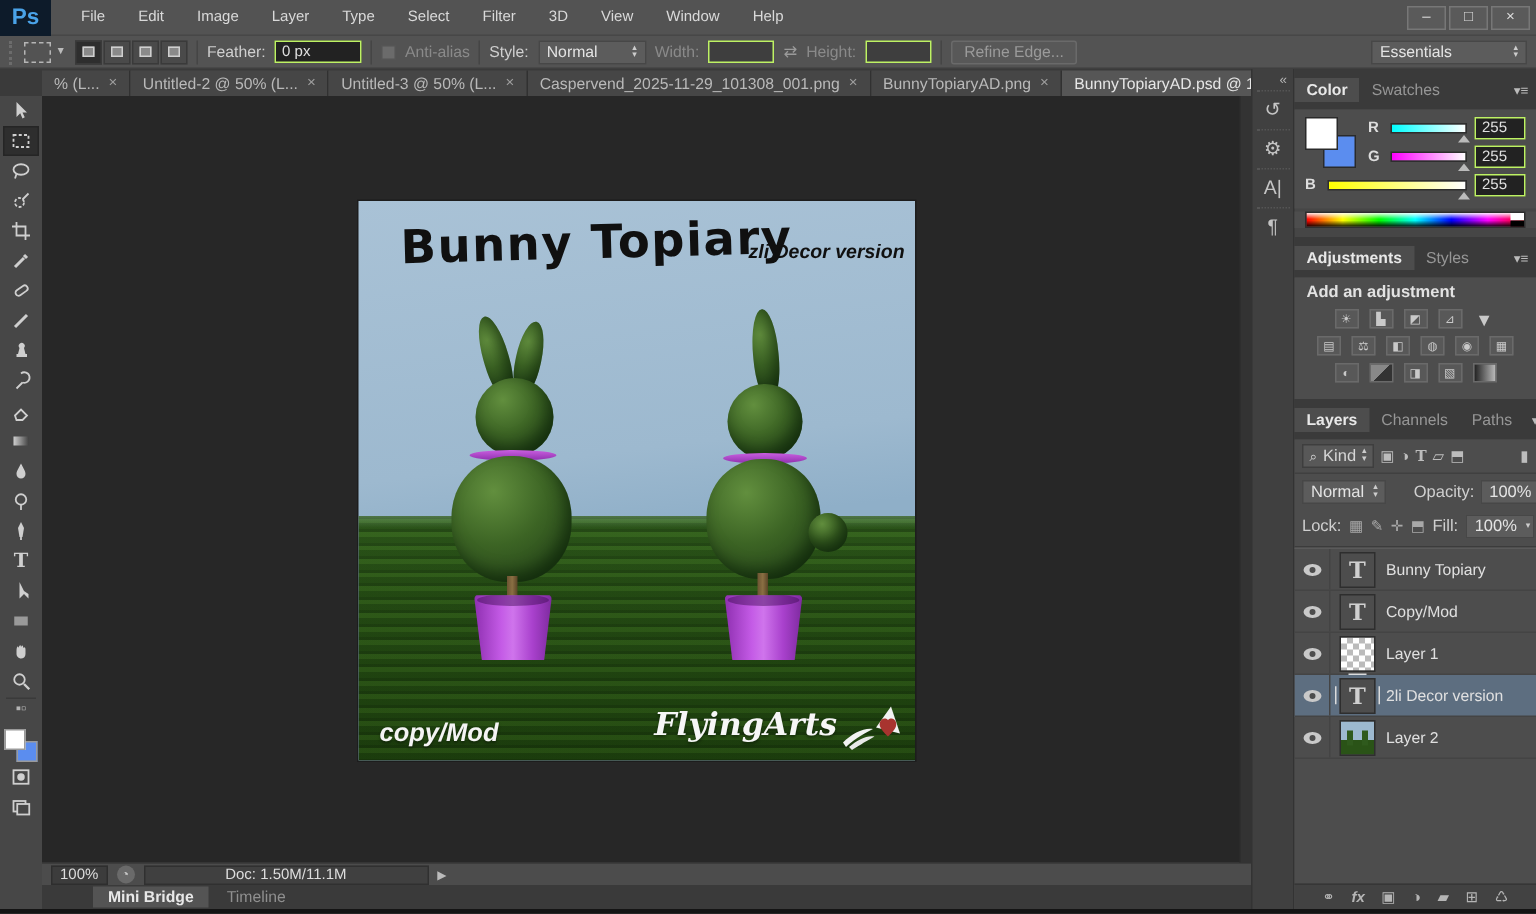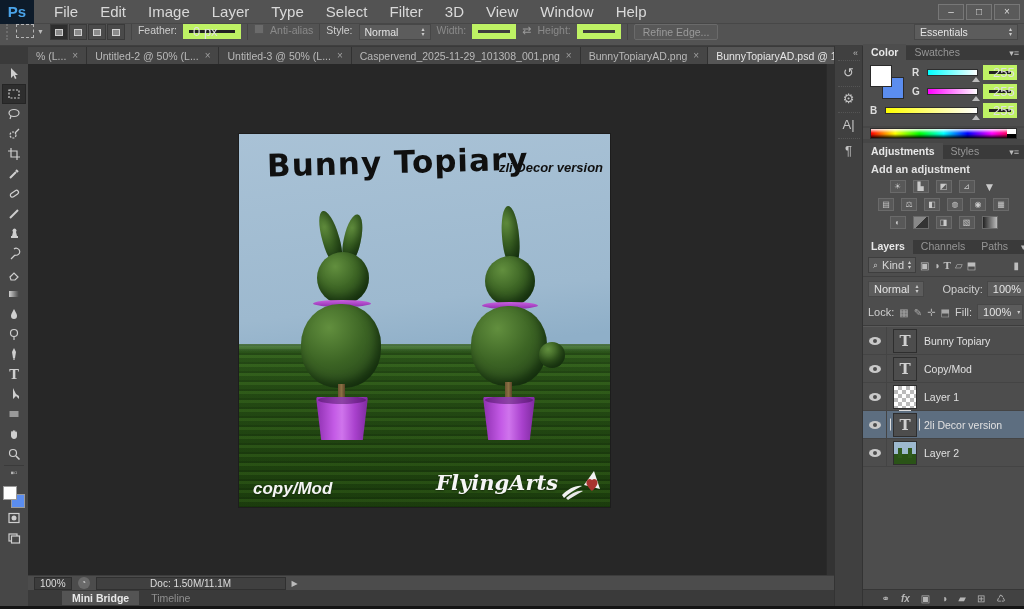--- a/index.html
+++ b/index.html
@@ -4,37 +4,37 @@
 <style>
   * { margin:0; padding:0; box-sizing:border-box; }
   html,body { background:#1a1a1a; }
   body { font-family:"Liberation Sans", sans-serif; }
   .app { width:1024px; height:609px; display:flex; flex-direction:column; background:#535353; overflow:hidden; position:relative; color:#d6d6d6; font-size:11px; }
 
   
   .menubar { height:24px; background:#535353; display:flex; align-items:center; border-bottom:1px solid #474747; }
   .ps-logo { width:34px; height:24px; background:#0d1b2a; color:#4aa3e8; font-weight:bold; font-size:15px; display:flex; align-items:center; justify-content:center; }
   .menus { display:flex; gap:2px; margin-left:10px; flex:1; }
-  .menu-item { padding:3px 10px; color:#d9d9d9; font-size:15px; cursor:default; }
+  .menu-item { padding:3px 10px; color:#d9d9d9; font-size:10px; cursor:default; }
   .win-controls { display:flex; gap:2px; margin-right:4px; }
   .win-btn { width:26px; height:16px; background:#5a5a5a; border:1px solid #777; color:#ddd; font-size:10px; line-height:14px; text-align:center; }
 
   
-  .optionsbar { height:22px; background:#535353; border-bottom:1px solid #3f3f3f; display:flex; align-items:flex-start; gap:6px; padding:0 6px; font-size:10.5px; }
+  .optionsbar { height:22px; background:#535353; border-bottom:1px solid #3f3f3f; display:flex; align-items:center; gap:6px; padding:0 6px; font-size:10.5px; }
   .grip { width:4px; height:16px; border-left:2px dotted #6c6c6c; }
   .tool-preview { width:18px; height:14px; border:1px dashed #b5b5b5; }
   .mini-drop { font-size:7px; color:#bbb; }
   .mode-group { display:flex; gap:1px; }
   .mode-btn { width:18px; height:16px; background:#4a4a4a; border:1px solid #3a3a3a; display:flex; align-items:center; justify-content:center; }
   .mode-btn.active { background:#2e2e2e; }
   .mode-glyph { width:8px; height:7px; border:1px solid #cfcfcf; background:#8a8a8a; }
   .sep { width:1px; height:16px; background:#454545; }
   .opt-label { color:#cfcfcf; }
   .opt-label.dim { color:#8a8a8a; }
-  .field { background:#222; border:6px solid #bef264; color:#e0e0e0; height:15px; padding:0 4px; font-size:13px; display:flex; align-items:center; }
+  .field { background:#222; border:1px solid #bef264; color:#e0e0e0; height:15px; padding:0 4px; font-size:10px; display:flex; align-items:center; }
   .field.dim { background:#3e3e3e; color:#777; }
   .checkbox { width:10px; height:10px; background:#6b6b6b; border:1px solid #555; }
   .dropdown { background:#5c5c5c; border:1px solid #474747; height:16px; display:flex; align-items:center; gap:6px; padding:0 5px; color:#e4e4e4; }
   .updown { font-size:6px; line-height:5px; color:#ccc; display:inline-block; text-align:center; }
   .swap-icon { color:#9a9a9a; font-size:11px; }
   .btn { background:#585858; border:1px solid #6a6a6a; border-radius:2px; color:#9a9a9a; height:16px; padding:0 8px; display:flex; align-items:center; }
   .workspace { margin-left:auto; }
 
   
   .main { flex:1; display:flex; min-height:0; }
@@ -87,21 +87,21 @@
   .status-arrow { color:#bbb; font-size:8px; }
   .bridgestrip { height:16px; background:#3a3a3a; display:flex; align-items:center; padding-left:34px; gap:2px; }
   .bridge-tab { padding:1px 10px; color:#8f8f8f; font-size:10.5px; }
   .bridge-tab.active { background:#545454; color:#e8e8e8; font-weight:bold; }
 
   
   .dockicons { width:28px; background:#404040; border-left:1px solid #333; display:flex; flex-direction:column; align-items:center; padding-top:2px; gap:2px; }
   .dock-collapse { color:#b5b5b5; font-size:9px; align-self:flex-end; margin-right:4px; }
   .dock-btn { width:24px; height:24px; display:flex; align-items:center; justify-content:center; color:#c4c4c4; font-size:13px; border-top:1px dotted #555; width:22px; }
   .panels { width:162px; background:#464646; border-left:1px solid #333; display:flex; flex-direction:column; }
-  .panel-tabs { height:14px; background:#3a3a3a; display:flex; align-items:flex-end; }
+  .panel-tabs { height:27px; background:#3a3a3a; display:flex; align-items:center; }
   .panel-tab { padding:2px 8px; font-size:10.5px; color:#969696; }
   .panel-tab.active { background:#4d4d4d; color:#e8e8e8; font-weight:bold; }
   .panel-menu { margin-left:auto; color:#bbb; font-size:9px; padding:2px 5px; }
   .panel-body { background:#4d4d4d; }
 
   
   .color-body { padding:5px 7px 4px; }
   .color-row { display:flex; align-items:center; gap:5px; margin-bottom:4px; }
   .chan-label { width:10px; color:#ddd; font-weight:bold; font-size:10px; }
   .slider-track { flex:1; height:7px; border:1px solid #2e2e2e; position:relative; }

